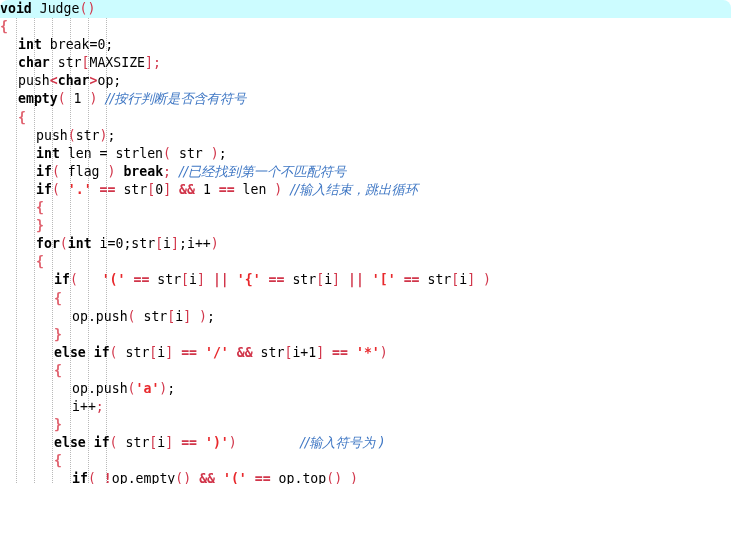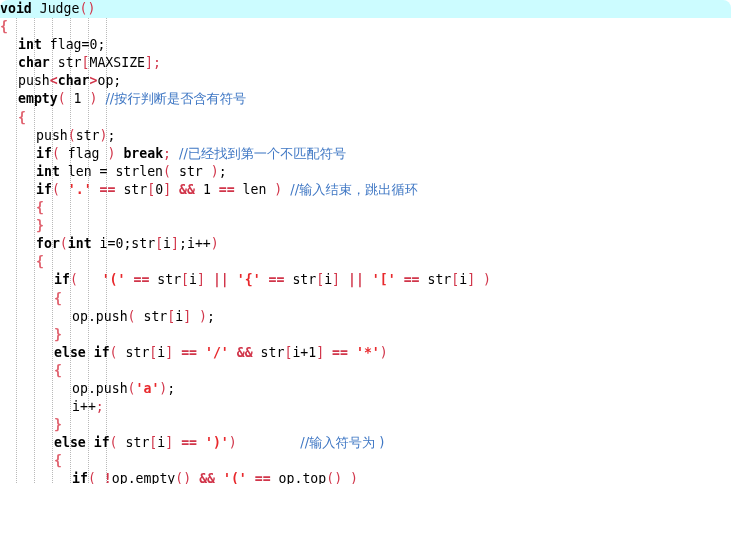--- a/index.html
+++ b/index.html
@@ -48,21 +48,21 @@
   .line.hl {
     background: #ccfcff;
   }
   
   .kw   { color: #000000; font-weight: bold; }
   .pl   { color: #000000; }
   .op   { color: #d1354a; font-weight: bold; }
   .brk  { color: #d1354a; }
   .str  { color: #e8282c; font-weight: bold; }
   .num  { color: #000000; }
-  .cmt  { color: #3f77c4; font-family: "DejaVu Sans", "Liberation Sans", sans-serif; font-weight: normal; }
+  .cmt  { color: #3f77c4; font-style: italic; font-family: "DejaVu Sans", "Liberation Sans", sans-serif; font-weight: normal; }
   .brace { color: #e0616e; font-weight: bold; }
   .bottom-rule {
     position: absolute;
     left: 0;
     top: 537px;
     width: 731px;
     height: 1px;
     background: #e3e3e3;
     z-index: 3;
   }
@@ -84,28 +84,28 @@
       <div class="guide" style="left: 16px;"></div>
       <div class="guide" style="left: 34px;"></div>
       <div class="guide" style="left: 52px;"></div>
       <div class="guide" style="left: 70px;"></div>
       <div class="guide" style="left: 88px;"></div>
       <div class="guide" style="left: 106px;"></div>
     </div>
   <div id="code">
       <div class="line hl"><span style="display: inline-block; width: 0px;"></span><span class="kw">void</span><span class="pl"> </span><span class="pl">Judge</span><span class="brk">(</span><span class="brk">)</span></div>
       <div class="line"><span style="display: inline-block; width: 0px;"></span><span class="brace">{</span></div>
-      <div class="line"><span style="display: inline-block; width: 18px;"></span><span class="kw">int</span><span class="pl"> flag=</span><span class="num">0</span><span class="pl">;</span></div>
+      <div class="line"><span style="display: inline-block; width: 18px;"></span><span class="kw">int</span><span class="pl"> break=</span><span class="num">0</span><span class="pl">;</span></div>
       <div class="line"><span style="display: inline-block; width: 18px;"></span><span class="kw">char</span><span class="pl"> str</span><span class="brk">[</span><span class="pl">MAXSIZE</span><span class="brk">]</span><span class="brk">;</span></div>
       <div class="line"><span style="display: inline-block; width: 18px;"></span><span class="pl">push</span><span class="op">&lt;</span><span class="kw">char</span><span class="op">&gt;</span><span class="pl">op;</span></div>
       <div class="line"><span style="display: inline-block; width: 18px;"></span><span class="kw">empty</span><span class="brk">(</span><span class="pl"> 1 </span><span class="brk">)</span><span class="pl"> </span><span class="cmt">//按行判断是否含有符号</span></div>
       <div class="line"><span style="display: inline-block; width: 18px;"></span><span class="brace">{</span></div>
       <div class="line"><span style="display: inline-block; width: 36px;"></span><span class="pl">push</span><span class="brk">(</span><span class="pl">str</span><span class="brk">)</span><span class="pl">;</span></div>
+      <div class="line"><span style="display: inline-block; width: 36px;"></span><span class="kw">int</span><span class="pl"> len = strlen</span><span class="brk">(</span><span class="pl"> str </span><span class="brk">)</span><span class="pl">;</span></div>
       <div class="line"><span style="display: inline-block; width: 36px;"></span><span class="kw">if</span><span class="brk">(</span><span class="pl"> flag </span><span class="brk">)</span><span class="pl"> </span><span class="kw">break</span><span class="brk">;</span><span class="pl"> </span><span class="cmt">//已经找到第一个不匹配符号</span></div>
-      <div class="line"><span style="display: inline-block; width: 36px;"></span><span class="kw">int</span><span class="pl"> len = strlen</span><span class="brk">(</span><span class="pl"> str </span><span class="brk">)</span><span class="pl">;</span></div>
       <div class="line"><span style="display: inline-block; width: 36px;"></span><span class="kw">if</span><span class="brk">(</span><span class="pl"> </span><span class="str">'.'</span><span class="pl"> </span><span class="op">==</span><span class="pl"> str</span><span class="brk">[</span><span class="num">0</span><span class="brk">]</span><span class="pl"> </span><span class="op">&amp;&amp;</span><span class="pl"> 1 </span><span class="op">==</span><span class="pl"> len </span><span class="brk">)</span><span class="pl"> </span><span class="cmt">//输入结束，跳出循环</span></div>
       <div class="line"><span style="display: inline-block; width: 36px;"></span><span class="brace">{</span></div>
       <div class="line"><span style="display: inline-block; width: 36px;"></span><span class="brace">}</span></div>
       <div class="line"><span style="display: inline-block; width: 36px;"></span><span class="kw">for</span><span class="brk">(</span><span class="kw">int</span><span class="pl"> i=</span><span class="num">0</span><span class="pl">;str</span><span class="brk">[</span><span class="pl">i</span><span class="brk">]</span><span class="pl">;i++</span><span class="brk">)</span></div>
       <div class="line"><span style="display: inline-block; width: 36px;"></span><span class="brace">{</span></div>
       <div class="line"><span style="display: inline-block; width: 54px;"></span><span class="kw">if</span><span class="brk">(</span><span class="pl">   </span><span class="str">'('</span><span class="pl"> </span><span class="op">==</span><span class="pl"> str</span><span class="brk">[</span><span class="pl">i</span><span class="brk">]</span><span class="pl"> </span><span class="op">||</span><span class="pl"> </span><span class="str">'{'</span><span class="pl"> </span><span class="op">==</span><span class="pl"> str</span><span class="brk">[</span><span class="pl">i</span><span class="brk">]</span><span class="pl"> </span><span class="op">||</span><span class="pl"> </span><span class="str">'['</span><span class="pl"> </span><span class="op">==</span><span class="pl"> str</span><span class="brk">[</span><span class="pl">i</span><span class="brk">]</span><span class="pl"> </span><span class="brk">)</span></div>
       <div class="line"><span style="display: inline-block; width: 54px;"></span><span class="brace">{</span></div>
       <div class="line"><span style="display: inline-block; width: 72px;"></span><span class="pl">op.push</span><span class="brk">(</span><span class="pl"> str</span><span class="brk">[</span><span class="pl">i</span><span class="brk">]</span><span class="pl"> </span><span class="brk">)</span><span class="pl">;</span></div>
       <div class="line"><span style="display: inline-block; width: 54px;"></span><span class="brace">}</span></div>
       <div class="line"><span style="display: inline-block; width: 54px;"></span><span class="kw">else</span><span class="pl"> </span><span class="kw">if</span><span class="brk">(</span><span class="pl"> str</span><span class="brk">[</span><span class="pl">i</span><span class="brk">]</span><span class="pl"> </span><span class="op">==</span><span class="pl"> </span><span class="str">'/'</span><span class="pl"> </span><span class="op">&amp;&amp;</span><span class="pl"> str</span><span class="brk">[</span><span class="pl">i+1</span><span class="brk">]</span><span class="pl"> </span><span class="op">==</span><span class="pl"> </span><span class="str">'*'</span><span class="brk">)</span></div>

